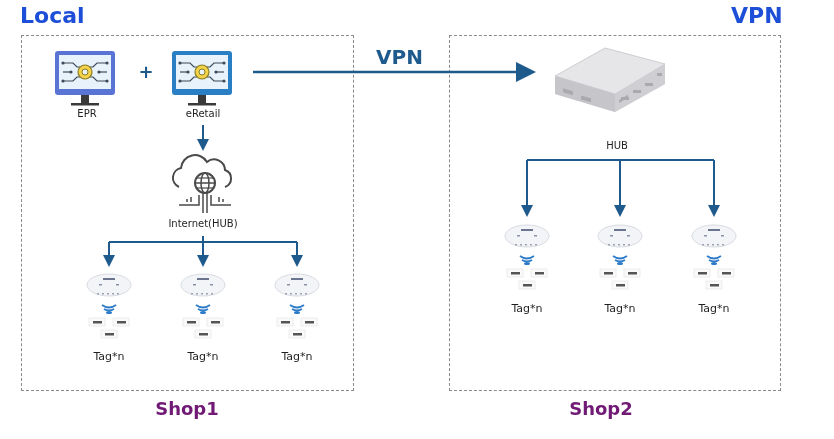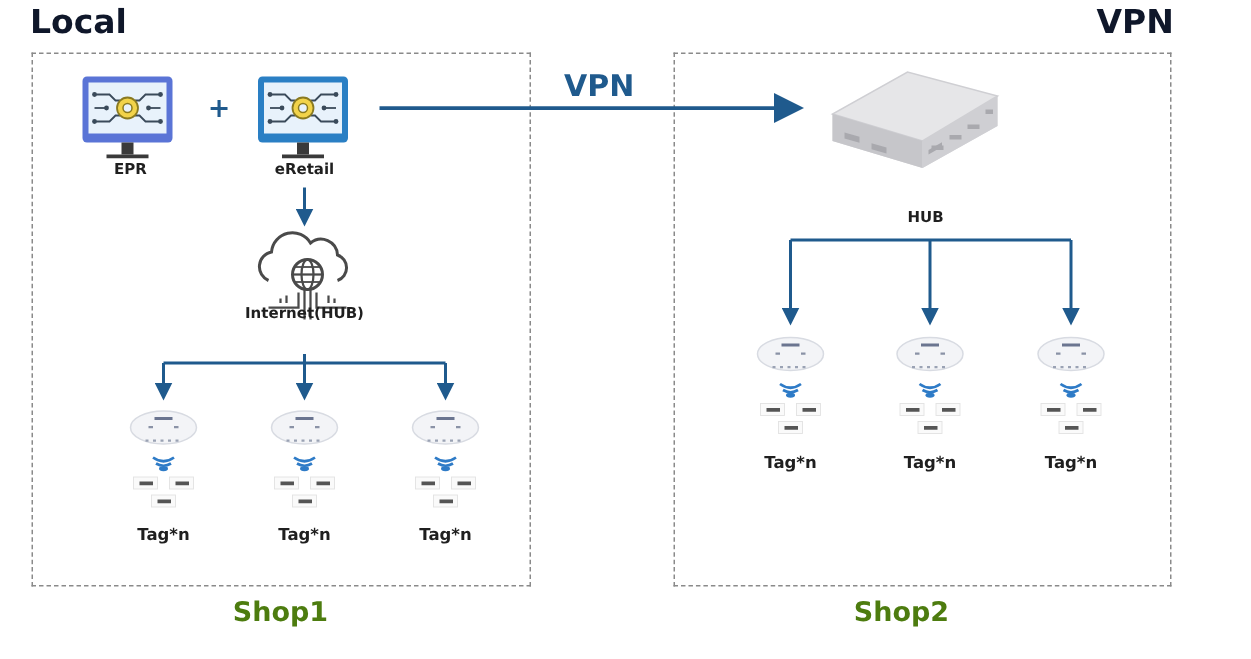--- a/index.html
+++ b/index.html
@@ -1,22 +1,22 @@
 <!DOCTYPE html>
 <html><head>
 <meta charset="utf-8">
 <style>
   html, body { margin:0; padding:0; background:#ffffff; }
   body { width:834px; height:439px; position:relative; overflow:hidden;
          font-family:"DejaVu Sans", sans-serif; color:#222; }
   .abs { position:absolute; }
-  .title { font-weight:bold; font-size:22px; color:#0f172a; }
+  .title { font-weight:bold; font-size:22px; color:#1d4ed8; }
   .box { position:absolute; border:1.5px dashed #8a8a8a; box-sizing:border-box; }
-  .lbl { position:absolute; font-weight:bold; font-size:10px; color:#1f1f1f; text-align:center; white-space:nowrap; transform:translateX(-50%); }
-  .shop { position:absolute; font-weight:bold; font-size:18px; color:#4d7c0f; transform:translateX(-50%); }
+  .lbl { position:absolute; font-weight:normal; font-size:10px; color:#1f1f1f; text-align:center; white-space:nowrap; transform:translateX(-50%); }
+  .shop { position:absolute; font-weight:bold; font-size:18px; color:#701a75; transform:translateX(-50%); }
   .vpnmid { position:absolute; font-weight:bold; font-size:20px; color:#1f5a8d; }
   svg { position:absolute; left:0; top:0; }
 </style>
 </head>
 <body>
 
 <div class="abs title" style="left:20px;top:3px;">Local</div>
 <div class="abs title" style="left:731px;top:3px;">VPN</div>
 
 <div class="box" style="left:21px;top:35px;width:333px;height:356px;"></div>
@@ -164,21 +164,21 @@
   <g transform="translate(620,236)">
       <use href="#ap"></use>
     </g>
   <g transform="translate(714,236)">
       <use href="#ap"></use>
     </g>
 </svg>
 
 <div class="lbl" style="left:87px;top:108px;">EPR</div>
 <div class="lbl" style="left:203px;top:108px;text-align:right;">eRetail</div>
-<div class="lbl" style="left:203px;top:204px;">Internet(HUB)</div>
+<div class="lbl" style="left:203px;top:218px;">Internet(HUB)</div>
 
 <div class="vpnmid" style="left:376px;top:45px;">VPN</div>
 
 <div class="lbl" style="left:109px;top:350px;font-size:11px;">Tag*n</div>
 <div class="lbl" style="left:203px;top:350px;font-size:11px;">Tag*n</div>
 <div class="lbl" style="left:297px;top:350px;font-size:11px;">Tag*n</div>
 
 <div class="lbl" style="left:617px;top:140px;">HUB</div>
 
 <div class="lbl" style="left:527px;top:302px;font-size:11px;">Tag*n</div>

